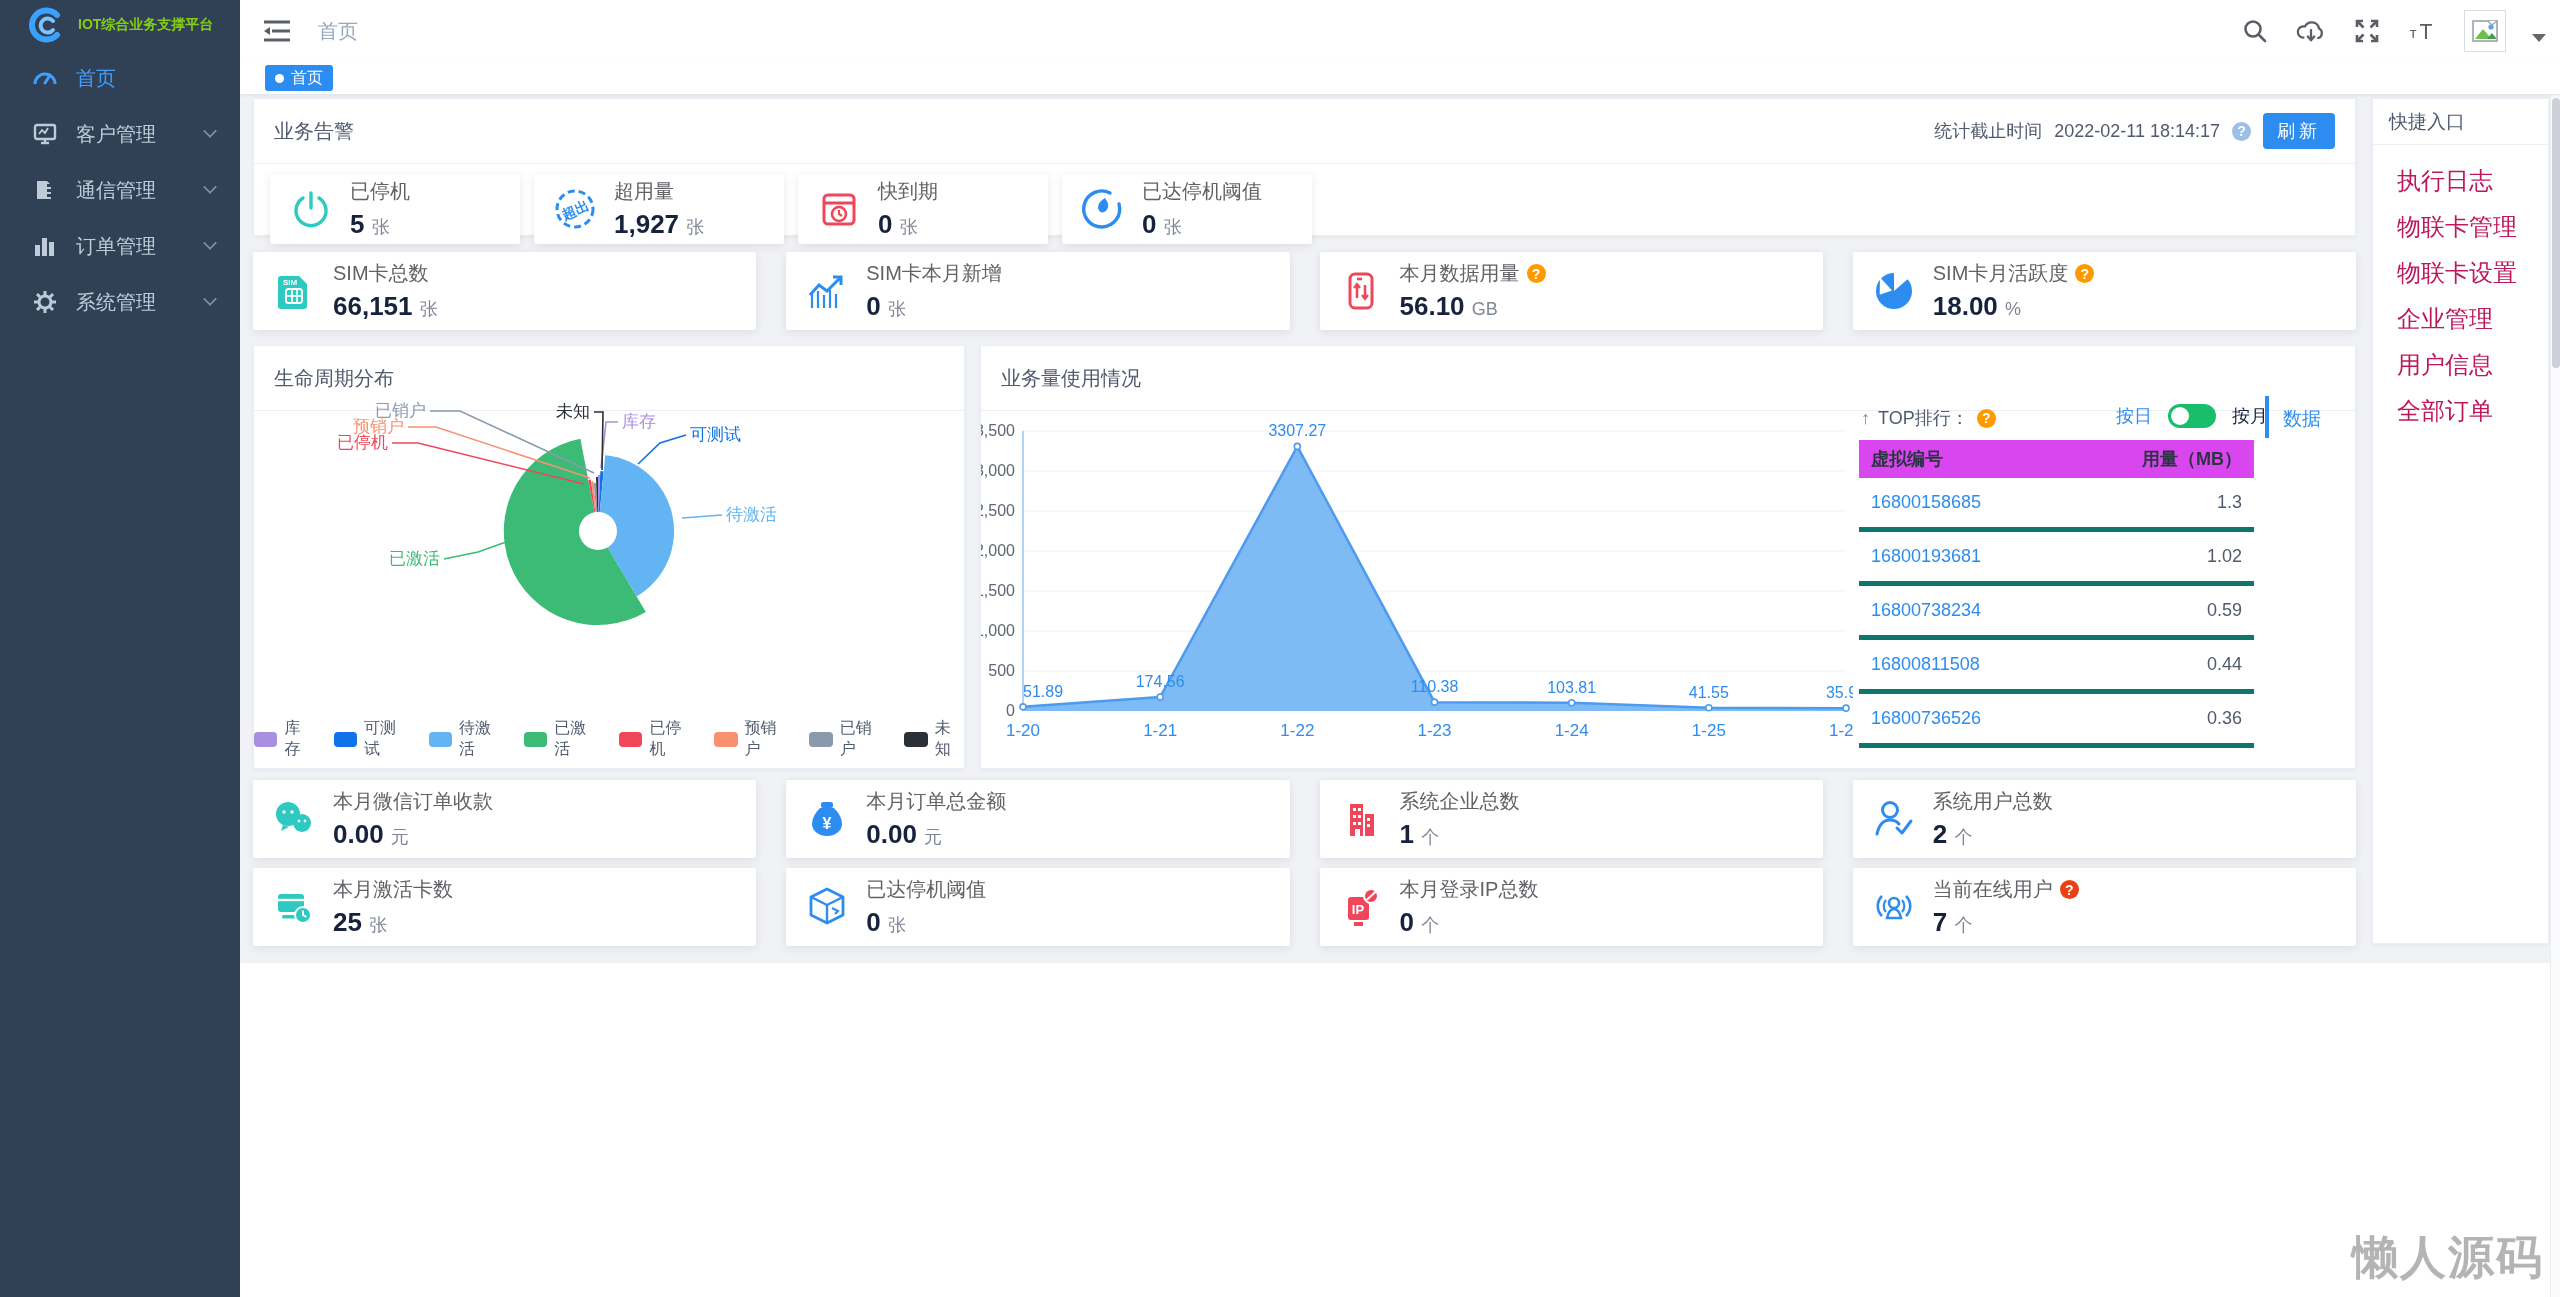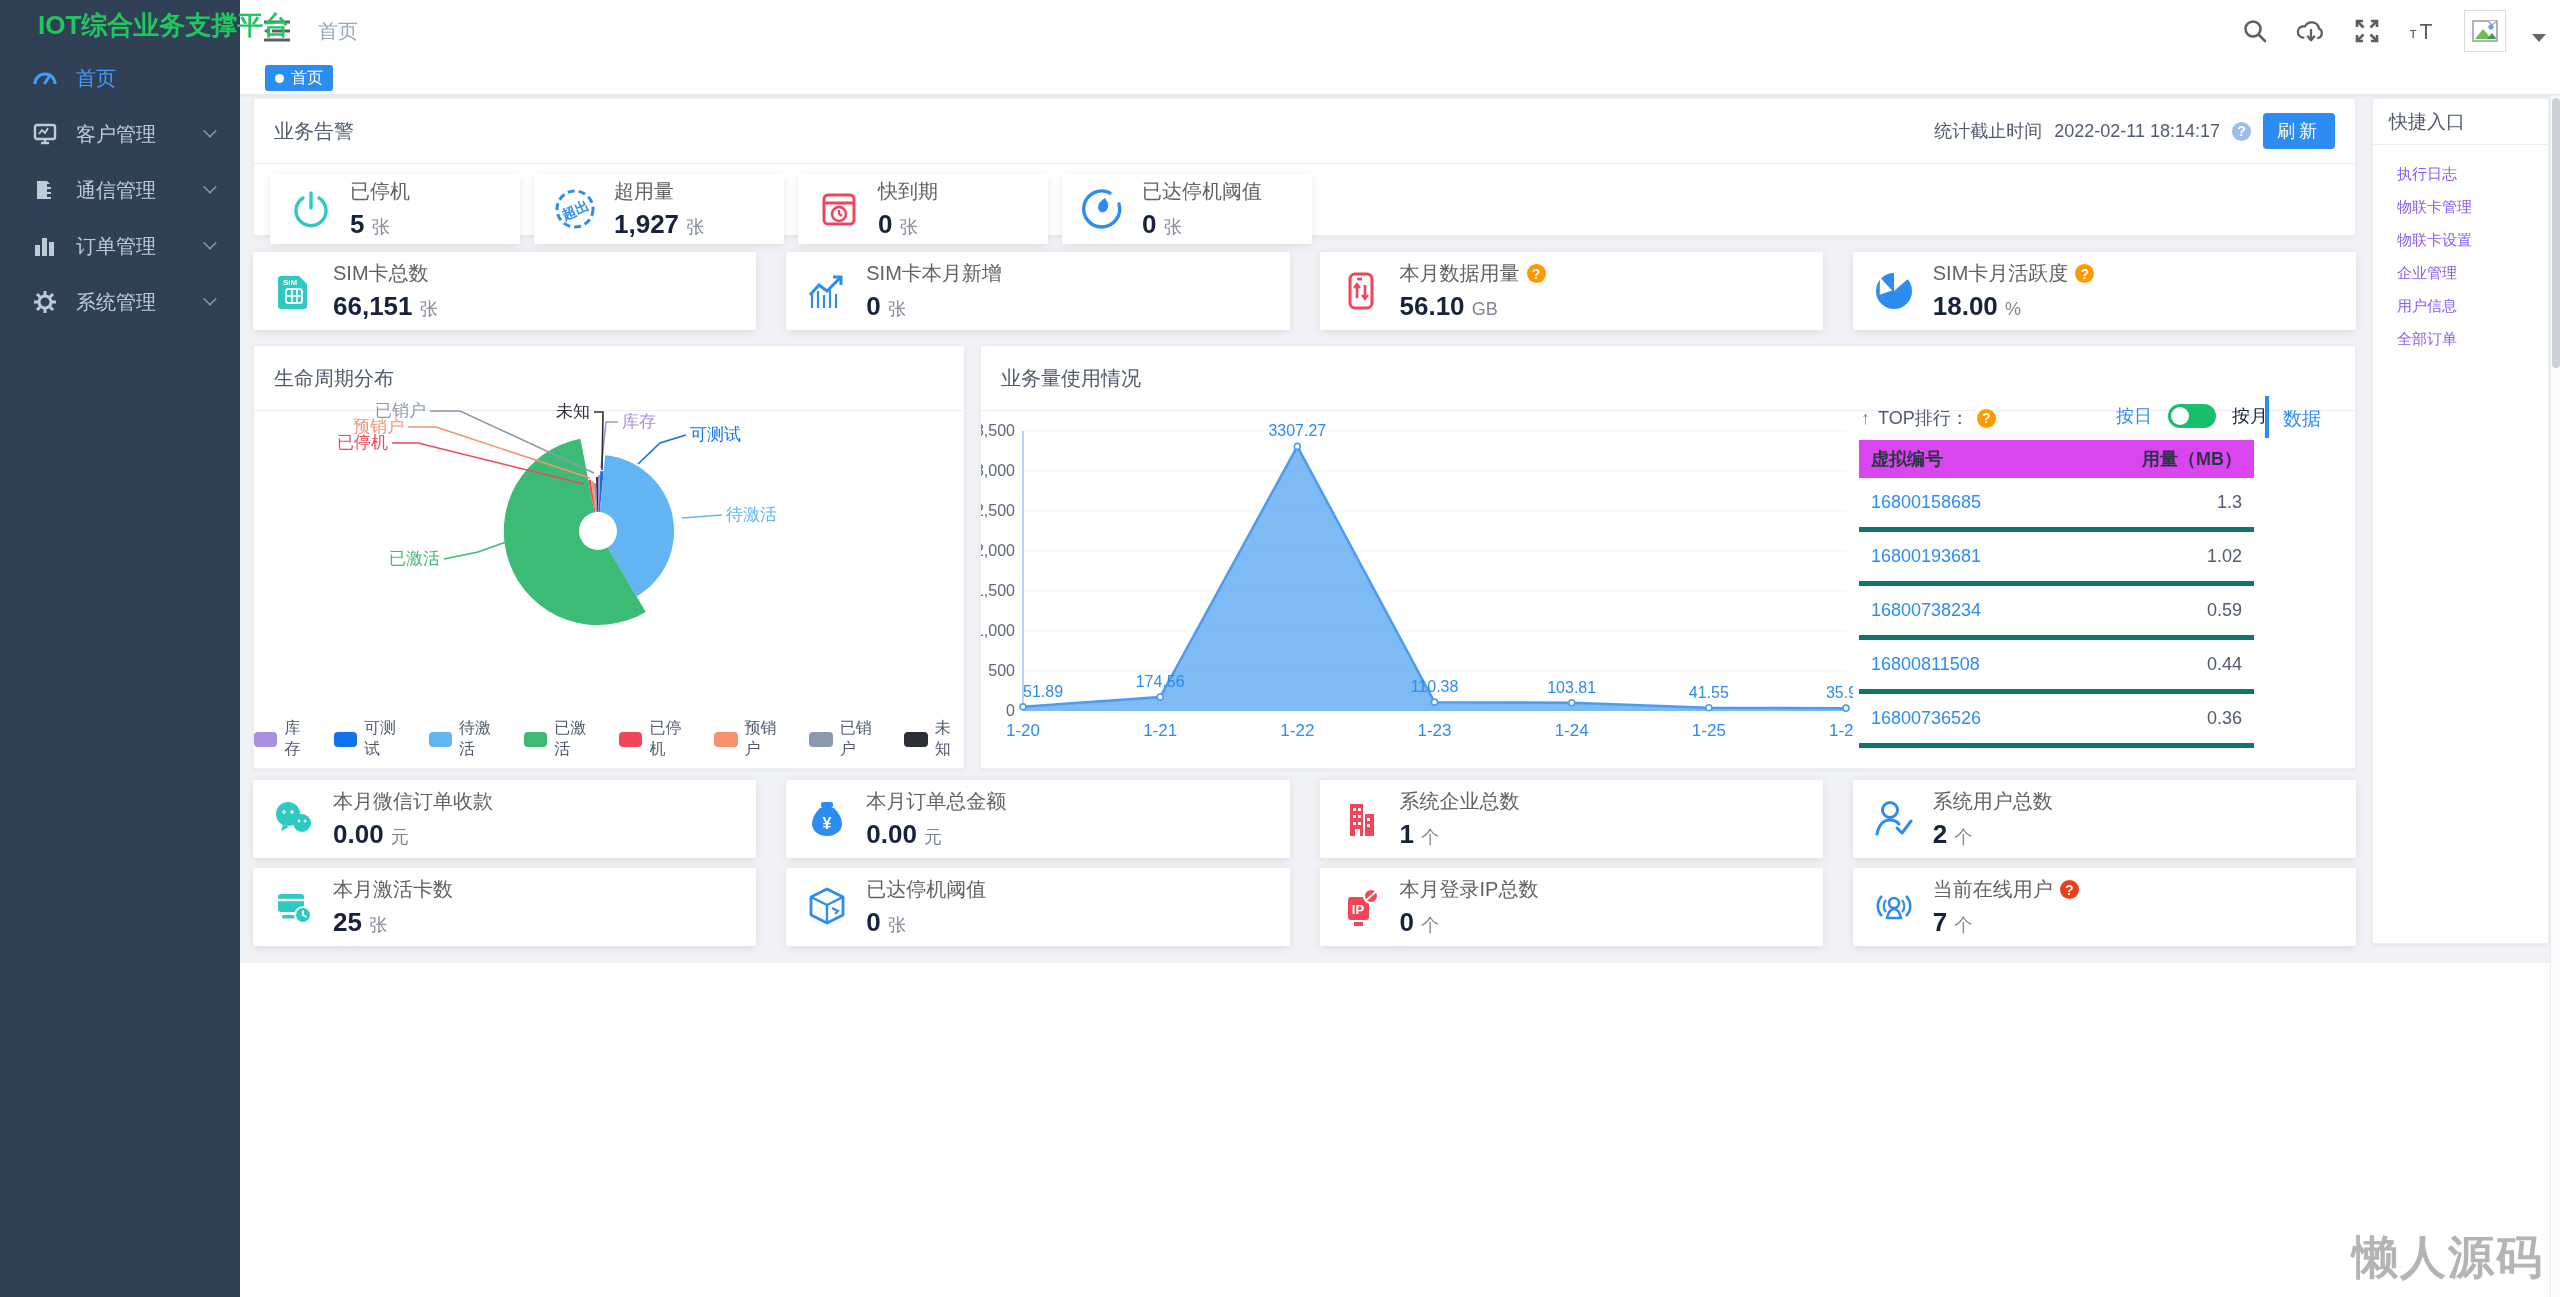--- a/index.html
+++ b/index.html
@@ -3,21 +3,21 @@
 <meta charset="utf-8">
 <style>
   * { margin:0; padding:0; box-sizing:border-box; }
   html,body { background:#fff; }
   body { font-family:"Liberation Sans","DejaVu Sans",sans-serif; }
   .app { position:relative; width:2560px; height:1297px; background:#fff; overflow:hidden; }
 
   
   .sidebar { position:absolute; left:0; top:0; width:240px; height:1297px; background:#304156; z-index:5; }
   .logo { height:50px; display:flex; align-items:center; padding-left:26px; gap:12px; }
-  .logo-text { color:#22c55e; font-size:26px; font-weight:bold; white-space:nowrap; }
+  .logo-text { color:#84cc16; font-size:14px; font-weight:bold; white-space:nowrap; }
   .menu-item { height:56px; display:flex; align-items:center; padding:0 24px 0 32px; color:#bfcbd9; font-size:20px; cursor:pointer; }
   .menu-item .mi-icon { width:26px; height:26px; margin-right:18px; flex:0 0 auto; display:inline-flex; }
   .menu-item .mi-icon svg { width:26px; height:26px; }
   .menu-item.active { color:#409EFF; }
   .menu-item .chev { margin-left:auto; width:12px; height:12px; border-right:2px solid #8492a6; border-bottom:2px solid #8492a6; transform:rotate(45deg) scale(.8); margin-top:-6px; }
 
   
   .navbar { position:absolute; left:240px; top:0; right:0; height:62px; background:#fff; display:flex; align-items:center; z-index:4; }
   .hamburger { margin-left:22px; width:30px; height:26px; display:inline-flex; cursor:pointer; }
   .breadcrumb { margin-left:26px; font-size:20px; color:#97a8be; }
@@ -86,21 +86,21 @@
   .top-table { position:absolute; left:878px; top:94px; width:395px; font-size:18px; }
   .tt-head { height:38px; background:#d946ef; display:flex; align-items:center; justify-content:space-between; padding:0 12px; color:#2b3442; font-weight:bold; }
   .tt-row { height:54px; display:flex; align-items:center; justify-content:space-between; padding:0 12px; border-bottom:5px solid #0f766e; }
   .tt-row .id { color:#2d8cf0; cursor:pointer; }
   .tt-row .val { color:#515a6e; }
 
   
   .quick-card { left:2132px; top:3px; width:177px; height:846px; }
   .quick-head { height:46px; display:flex; align-items:center; padding:16px 16px; border-bottom:1px solid #ebeef5; font-size:19px; color:#515a6e; }
   .quick-links { padding:20px 0 0 24px; display:flex; flex-direction:column; gap:14px; }
-  .quick-links a { color:#8b5cf6; font-size:15px; text-decoration:none; cursor:pointer; }
+  .quick-links a { color:#be185d; font-size:24px; text-decoration:none; cursor:pointer; }
 
   
   .scrollbar { position:absolute; right:0; top:62px; width:10px; height:1235px; background:#fafbfc; border-left:1px solid #eeeeee; }
   .scroll-thumb { position:absolute; left:1px; top:36px; width:8px; height:270px; background:#cdd0d6; border-radius:4px; }
 
   .watermark { position:absolute; right:16px; bottom:8px; font-size:46px; font-weight:bold; color:#a8a8a8; opacity:.85; text-shadow:1px 1px 0 #fff,-1px -1px 0 #fff; letter-spacing:2px; }
 </style>
 </head>
 <body>
 

